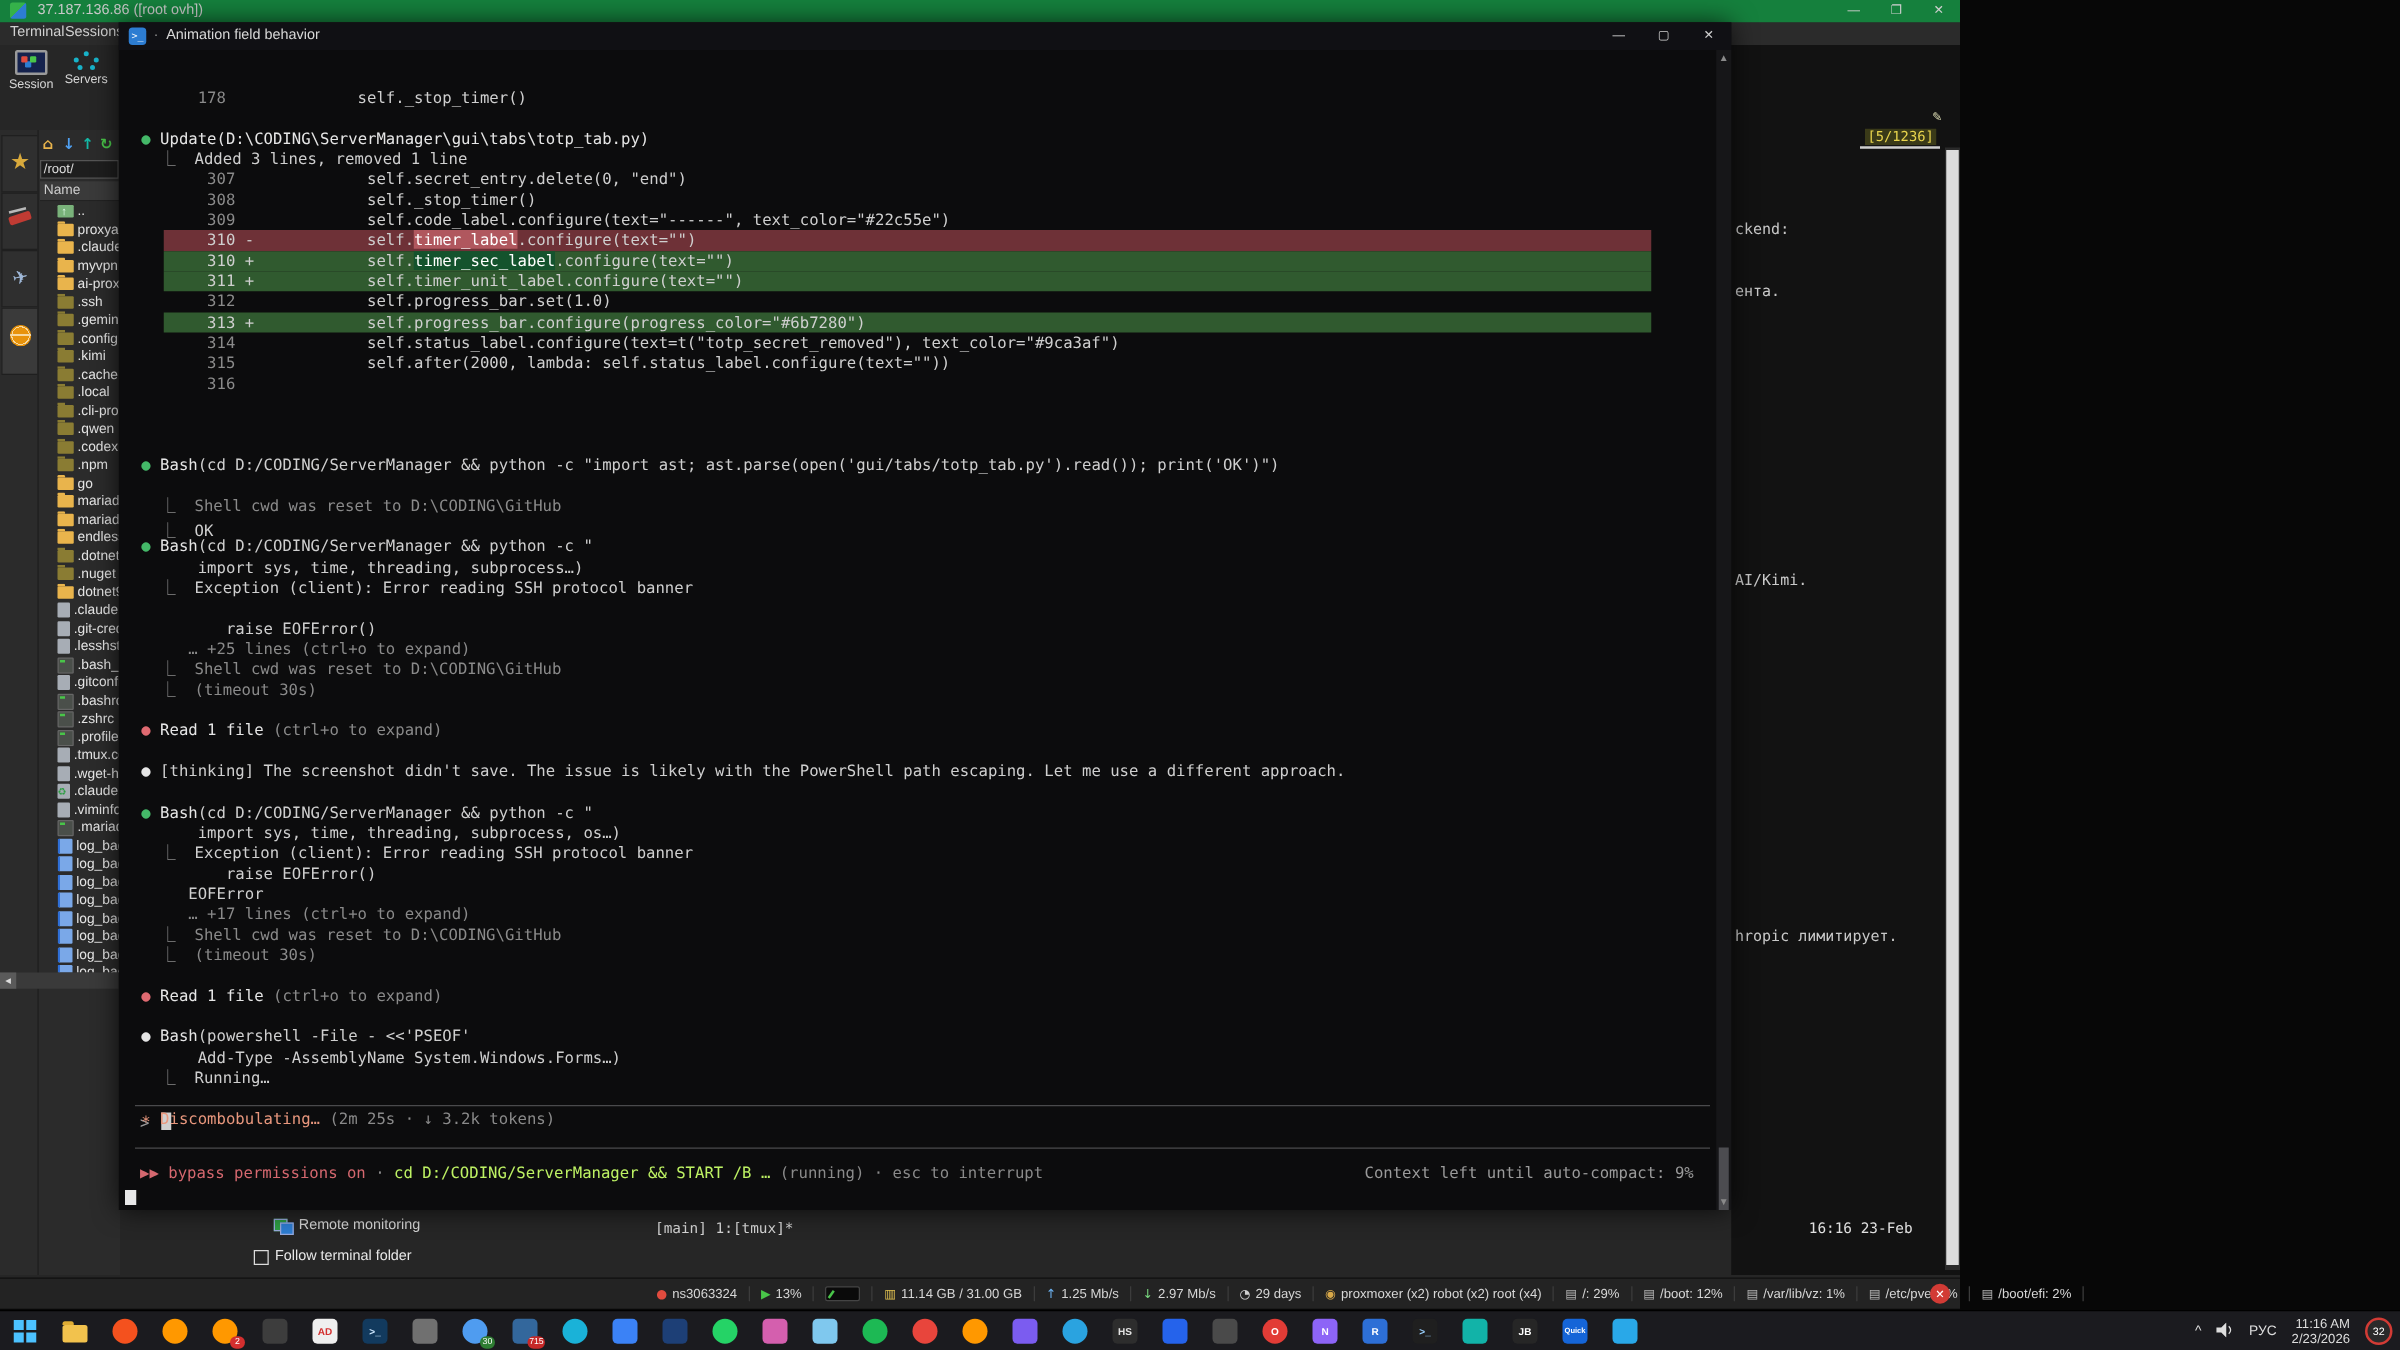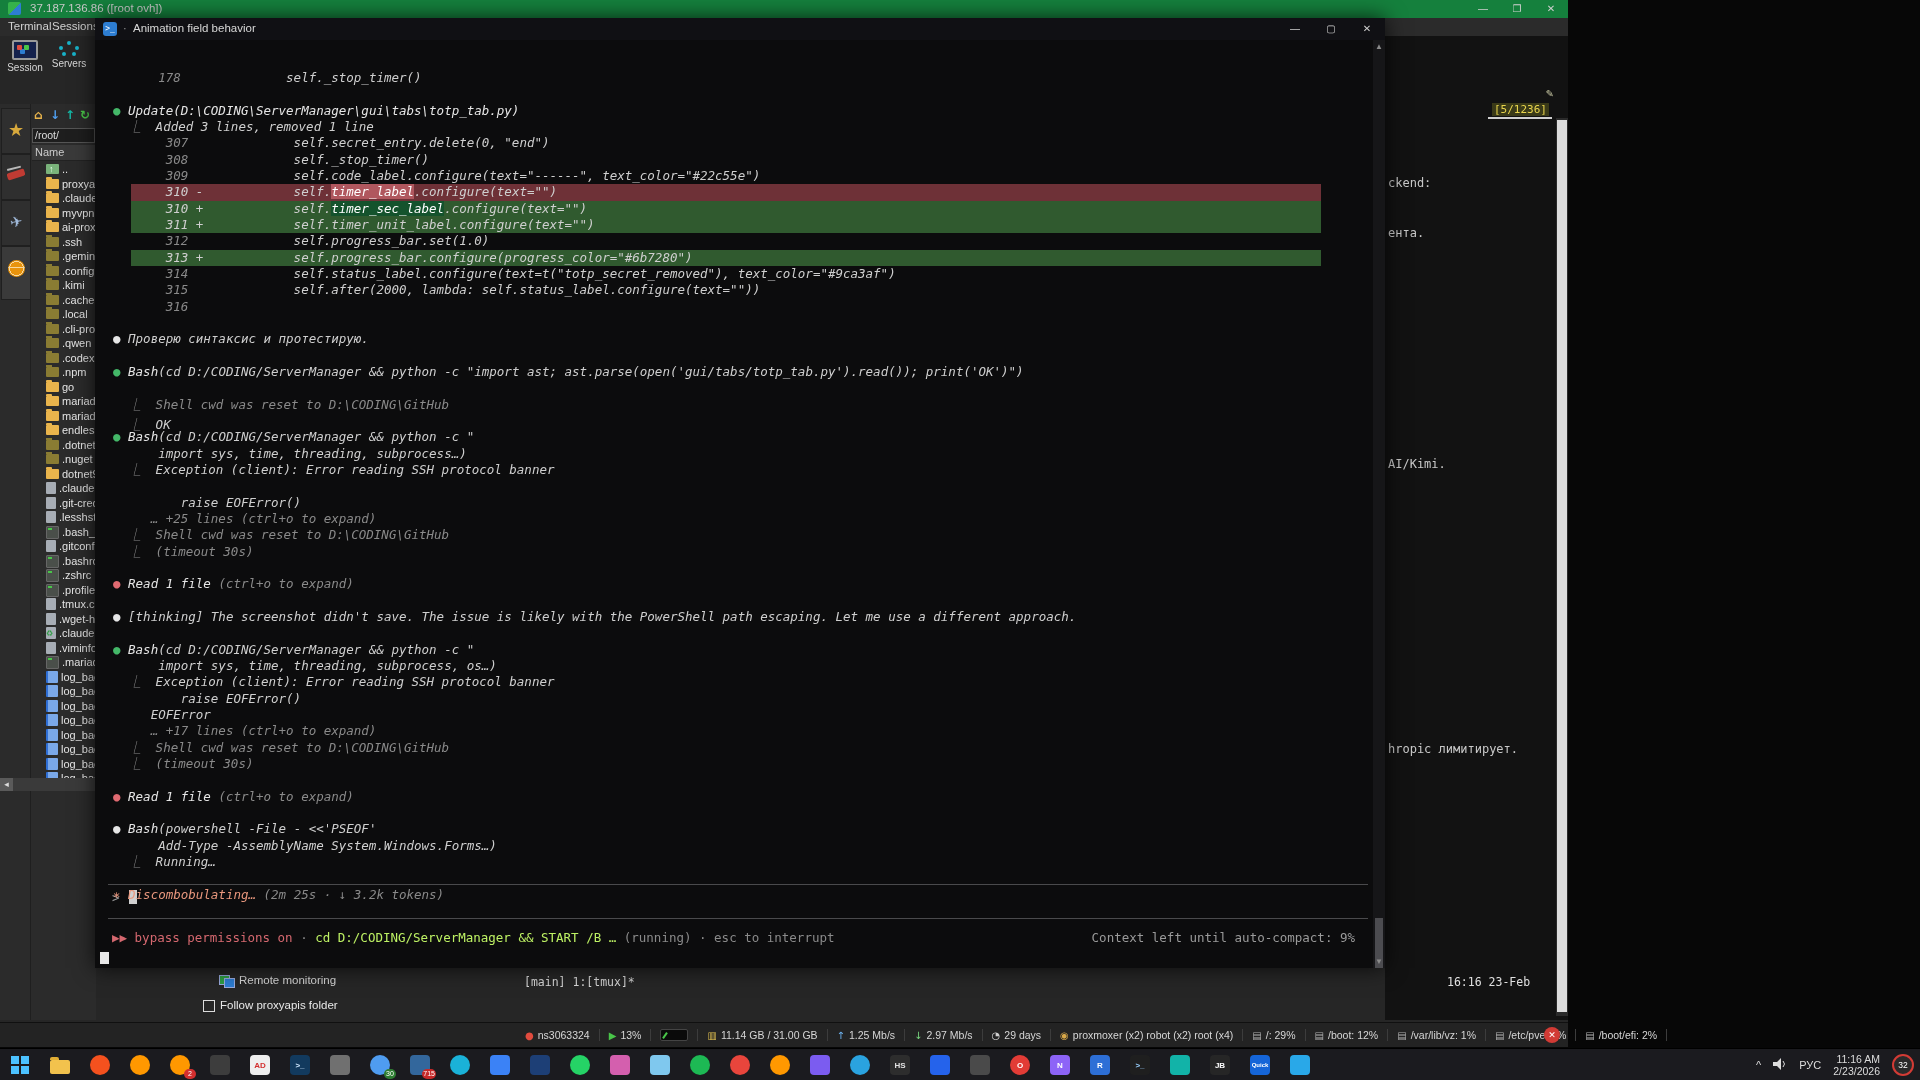--- a/index.html
+++ b/index.html
@@ -77,21 +77,21 @@
   .mx-badge{position:absolute;right:8px;top:4px;width:16px;height:16px;border-radius:50%;background:#d23b35;color:#fff;font-size:9px;line-height:16px;text-align:center;}
   
   #cc-window{left:95px;top:18px;width:1290px;height:950px;background:#0c0c0d;box-shadow:0 0 20px rgba(0,0,0,.75);}
   #cc-titlebar{left:0;top:0;width:1290px;height:22px;background:#101014;}
   #cc-appicon{left:8px;top:4px;width:14px;height:14px;background:#2d7dd2;border-radius:3px;color:#fff;font-size:8px;line-height:14px;text-align:center;font-family:"DejaVu Sans Mono",monospace;}
   #cc-titledot{left:28px;top:4px;color:#9a9a9a;font-size:11px;}
   #cc-title{left:38px;top:4px;color:#d8d8d8;font-size:11.5px;}
   .cc-btn{top:0;width:36px;height:22px;color:#cfcfcf;text-align:center;line-height:22px;font-size:10px;}
   #term-lines{left:0;top:22px;width:1278px;height:928px;}
   .tline{position:absolute;left:0;width:1278px;height:16.33px;padding-left:18px;box-sizing:border-box;
-         font-family:"DejaVu Sans Mono",monospace;font-size:12.5px;line-height:16.33px;white-space:pre;font-style:italic;}
+         font-family:"DejaVu Sans Mono",monospace;font-size:12.5px;line-height:16.33px;white-space:pre;}
   .tline .bglayer{position:absolute;left:36px;width:1190px;top:0;bottom:0;z-index:0;}
   .bg-del{background:#6e3137;} .bg-add{background:#305a2f;}
   .tline span{position:relative;z-index:1;}
   .d{color:#8a8a8a;} .t{color:#cfcfcf;} .w{color:#e6e6e6;} .g{color:#44b868;} .r{color:#e06a71;}
   .s{color:#e8977d;} .c{color:#bef264;} .cr{color:#d5686f;}
   .dh{background:#b0575e;color:#fff;} .ah{background:#14532d;color:#fff;margin-top:13px;}
   .cc-rule{left:13px;width:1260px;height:1px;background:#4a4a4c;}
   #cc-prompt{left:17px;top:872px;color:#9a9a9a;font-family:"DejaVu Sans Mono",monospace;font-size:12.5px;}
   #cc-cursor{left:34px;top:872px;width:8px;height:14px;background:#d0d0d0;}
   #cc-statusline{left:17px;top:912px;font-family:"DejaVu Sans Mono",monospace;font-size:12.5px;white-space:pre;}
@@ -238,21 +238,21 @@
       </div>
 
     <div class="abs" style="left:219px;top:974px;">
       <div class="rm-icon" style="position:absolute;left:0;top:1px;"></div>
       <span class="tmuxtxt" style="position:absolute;left:20px;top:0;white-space:nowrap;">Remote monitoring</span>
     </div>
     <span class="tmuxtxt mono abs" style="left:524px;top:975px;">[main] 1:[tmux]*</span>
     <span class="tmuxtxt mono abs" style="left:1447px;top:975px;color:#e0e0e0;">16:16 23-Feb</span>
     <div class="abs" style="left:203px;top:999px;">
       <div class="checkbox" style="position:absolute;left:0;top:1px;"></div>
-      <span style="position:absolute;left:17px;top:0;color:#e8e8e8;font-size:11.5px;white-space:nowrap;">Follow proxyapis folder</span>
+      <span style="position:absolute;left:17px;top:0;color:#e8e8e8;font-size:11.5px;white-space:nowrap;">Follow terminal folder</span>
     </div>
 
     <div id="mx-statusbar" class="abs">
       <div id="mx-status">
           <div class="mxs-item">
             <span class="mxs-ic" style="color: rgb(224, 75, 62);">●</span>
             <span>ns3063324</span>
           </div>
           <div class="mxs-item">
             <span class="mxs-ic" style="color: rgb(73, 197, 73);">▶</span>
@@ -326,21 +326,20 @@
         <div class="tline" style="top: 127.98px;"><span class="d">       309</span><span class="t">              self.code_label.configure(text="------", text_color="#22c55e")</span></div>
         <div class="tline" style="top: 144.31px;"><div class="bglayer bg-del"></div><span class="t">       310 -</span><span class="t">            self.</span><span class="dh">timer_label</span><span class="t">.configure(text="")</span></div>
         <div class="tline" style="top: 160.64px;"><div class="bglayer bg-add"></div><span class="t">       310 +</span><span class="t">            self.</span><span class="ah">timer_sec_label</span><span class="t">.configure(text="")</span></div>
         <div class="tline" style="top: 176.97px;"><div class="bglayer bg-add"></div><span class="t">       311 +</span><span class="t">            self.timer_unit_label.configure(text="")</span></div>
         <div class="tline" style="top: 193.3px;"><span class="d">       312</span><span class="t">              self.progress_bar.set(1.0)</span></div>
         <div class="tline" style="top: 209.63px;"><div class="bglayer bg-add"></div><span class="t">       313 +</span><span class="t">            self.progress_bar.configure(progress_color="#6b7280")</span></div>
         <div class="tline" style="top: 225.96px;"><span class="d">       314</span><span class="t">              self.status_label.configure(text=t("totp_secret_removed"), text_color="#9ca3af")</span></div>
         <div class="tline" style="top: 242.29px;"><span class="d">       315</span><span class="t">              self.after(2000, lambda: self.status_label.configure(text=""))</span></div>
         <div class="tline" style="top: 258.62px;"><span class="d">       316</span></div>
         <div class="tline" style="top: 274.95px;"></div>
-        <div class="tline" style="top: 291.28px;"><span class="w">● </span><span class="t">Проверю синтаксис и протестирую.</span></div>
         <div class="tline" style="top: 307.61px;"></div>
         <div class="tline" style="top: 323.94px;"><span class="g">● </span><span class="w">Bash</span><span class="t">(cd D:/CODING/ServerManager &amp;&amp; python -c "import ast; ast.parse(open('gui/tabs/totp_tab.py').read()); print('OK')")</span></div>
         <div class="tline" style="top: 342px; margin-top: 35px;"><span class="d">  ⎿  </span><span class="t">OK</span></div>
         <div class="tline" style="top: 356.6px;"><span class="d">  ⎿  Shell cwd was reset to D:\CODING\GitHub</span></div>
         <div class="tline" style="top: 372.93px;"></div>
         <div class="tline" style="top: 389.26px;"><span class="g">● </span><span class="w">Bash</span><span class="t">(cd D:/CODING/ServerManager &amp;&amp; python -c "</span></div>
         <div class="tline" style="top: 405.59px;"><span class="t">      import sys, time, threading, subprocess…)</span></div>
         <div class="tline" style="top: 421.92px;"><span class="d">  ⎿  </span><span class="t">Exception (client): Error reading SSH protocol banner</span></div>
         <div class="tline" style="top: 454.58px;"><span class="t">         raise EOFError()</span></div>
         <div class="tline" style="top: 470.91px;"><span class="d">     … +25 lines (ctrl+o to expand)</span></div>

